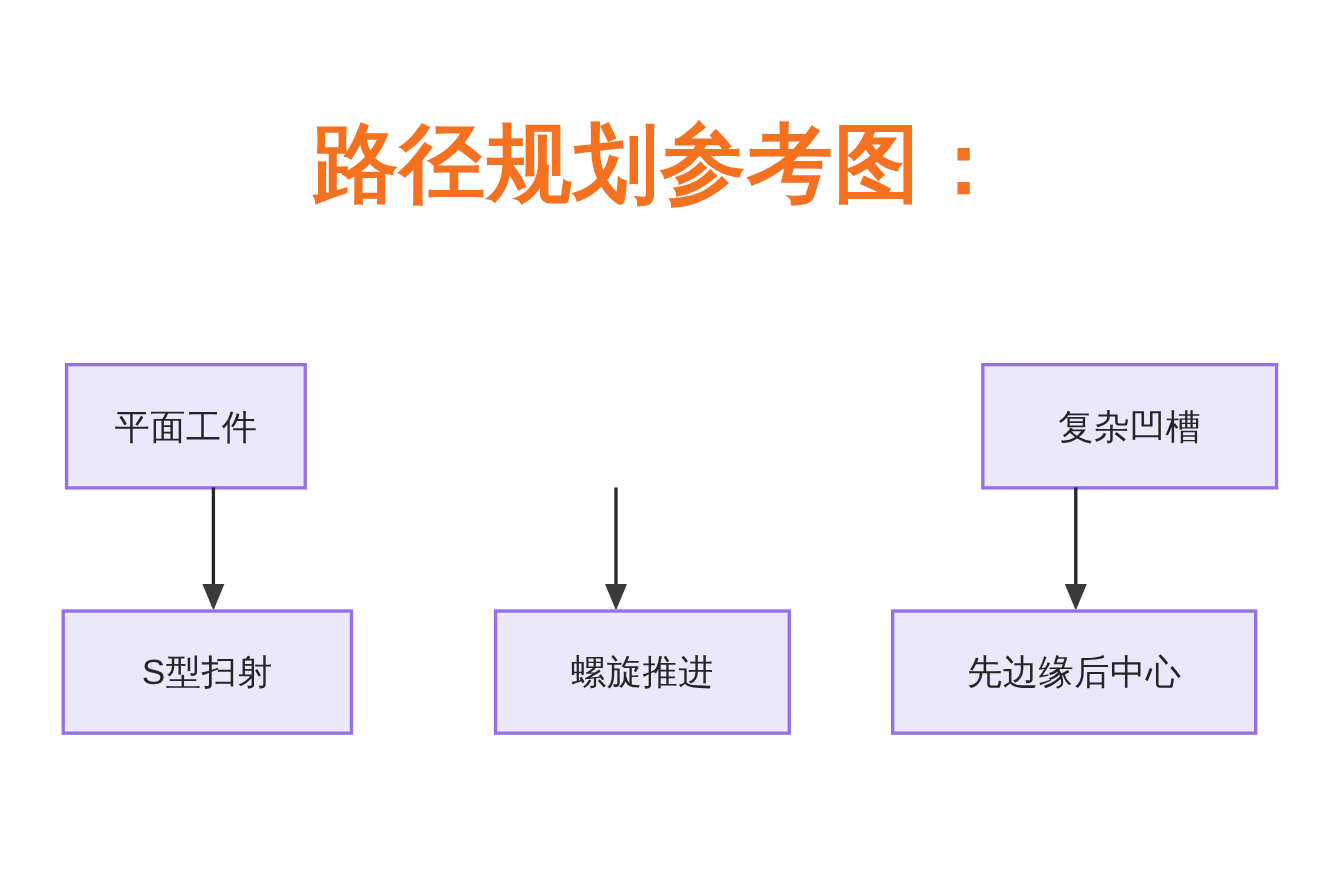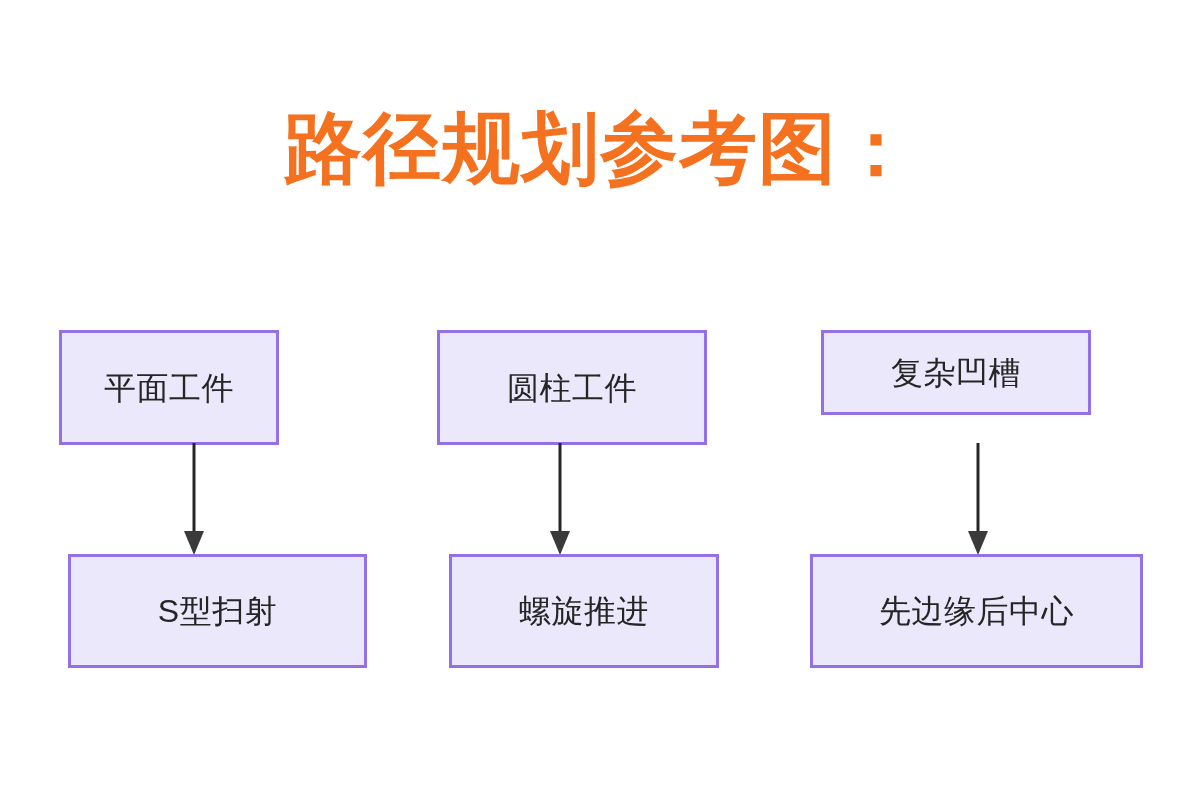--- a/index.html
+++ b/index.html
@@ -51,24 +51,24 @@
     font-weight: normal;
     color: #252525;
     line-height: 1;
     white-space: nowrap;
     letter-spacing: 0.5px;
   }
 
   
   #node-flat-part     { left: 59px;  top: 330px; width: 220px; height: 115px; }
   #node-cylinder-part { left: 437px; top: 330px; width: 270px; height: 115px; }
-  #node-complex-groove{ left: 821px; top: 330px; width: 270px; height: 85px; }
+  #node-complex-groove{ left: 892px; top: 330px; width: 270px; height: 115px; }
 
   
-  #node-s-scan        { left: 68px;  top: 554px; width: 299px; height: 114px; }
+  #node-s-scan        { left: 56px;  top: 554px; width: 265px; height: 114px; }
   #node-spiral-feed   { left: 437px; top: 554px; width: 270px; height: 114px; margin-left: 12px; }
   #node-edge-first    { left: 810px; top: 554px; width: 333px; height: 114px; }
 
   
   .arrow {
     position: absolute;
     width: 24px;
     height: 112px;
     top: 443px;
   }
@@ -81,23 +81,20 @@
 <body>
 
 <div id="canvas">
 
   <div class="diagram-title">路径规划参考图：</div>
 
   <div class="node" id="node-flat-part">
     <span class="node-label">平面工件</span>
   </div>
 
-  <div class="node" id="node-cylinder-part">
-    <span class="node-label">圆柱工件</span>
-  </div>
 
   <div class="node" id="node-complex-groove">
     <span class="node-label">复杂凹槽</span>
   </div>
 
   <div class="arrow" id="arrow-flat-to-s">
     <svg width="24" height="112" viewBox="0 0 24 112">
       <line x1="12" y1="0" x2="12" y2="94" stroke="#262626" stroke-width="3"></line>
       <polygon points="12,112 2,88 22,88" fill="#3a3a3a"></polygon>
     </svg>

